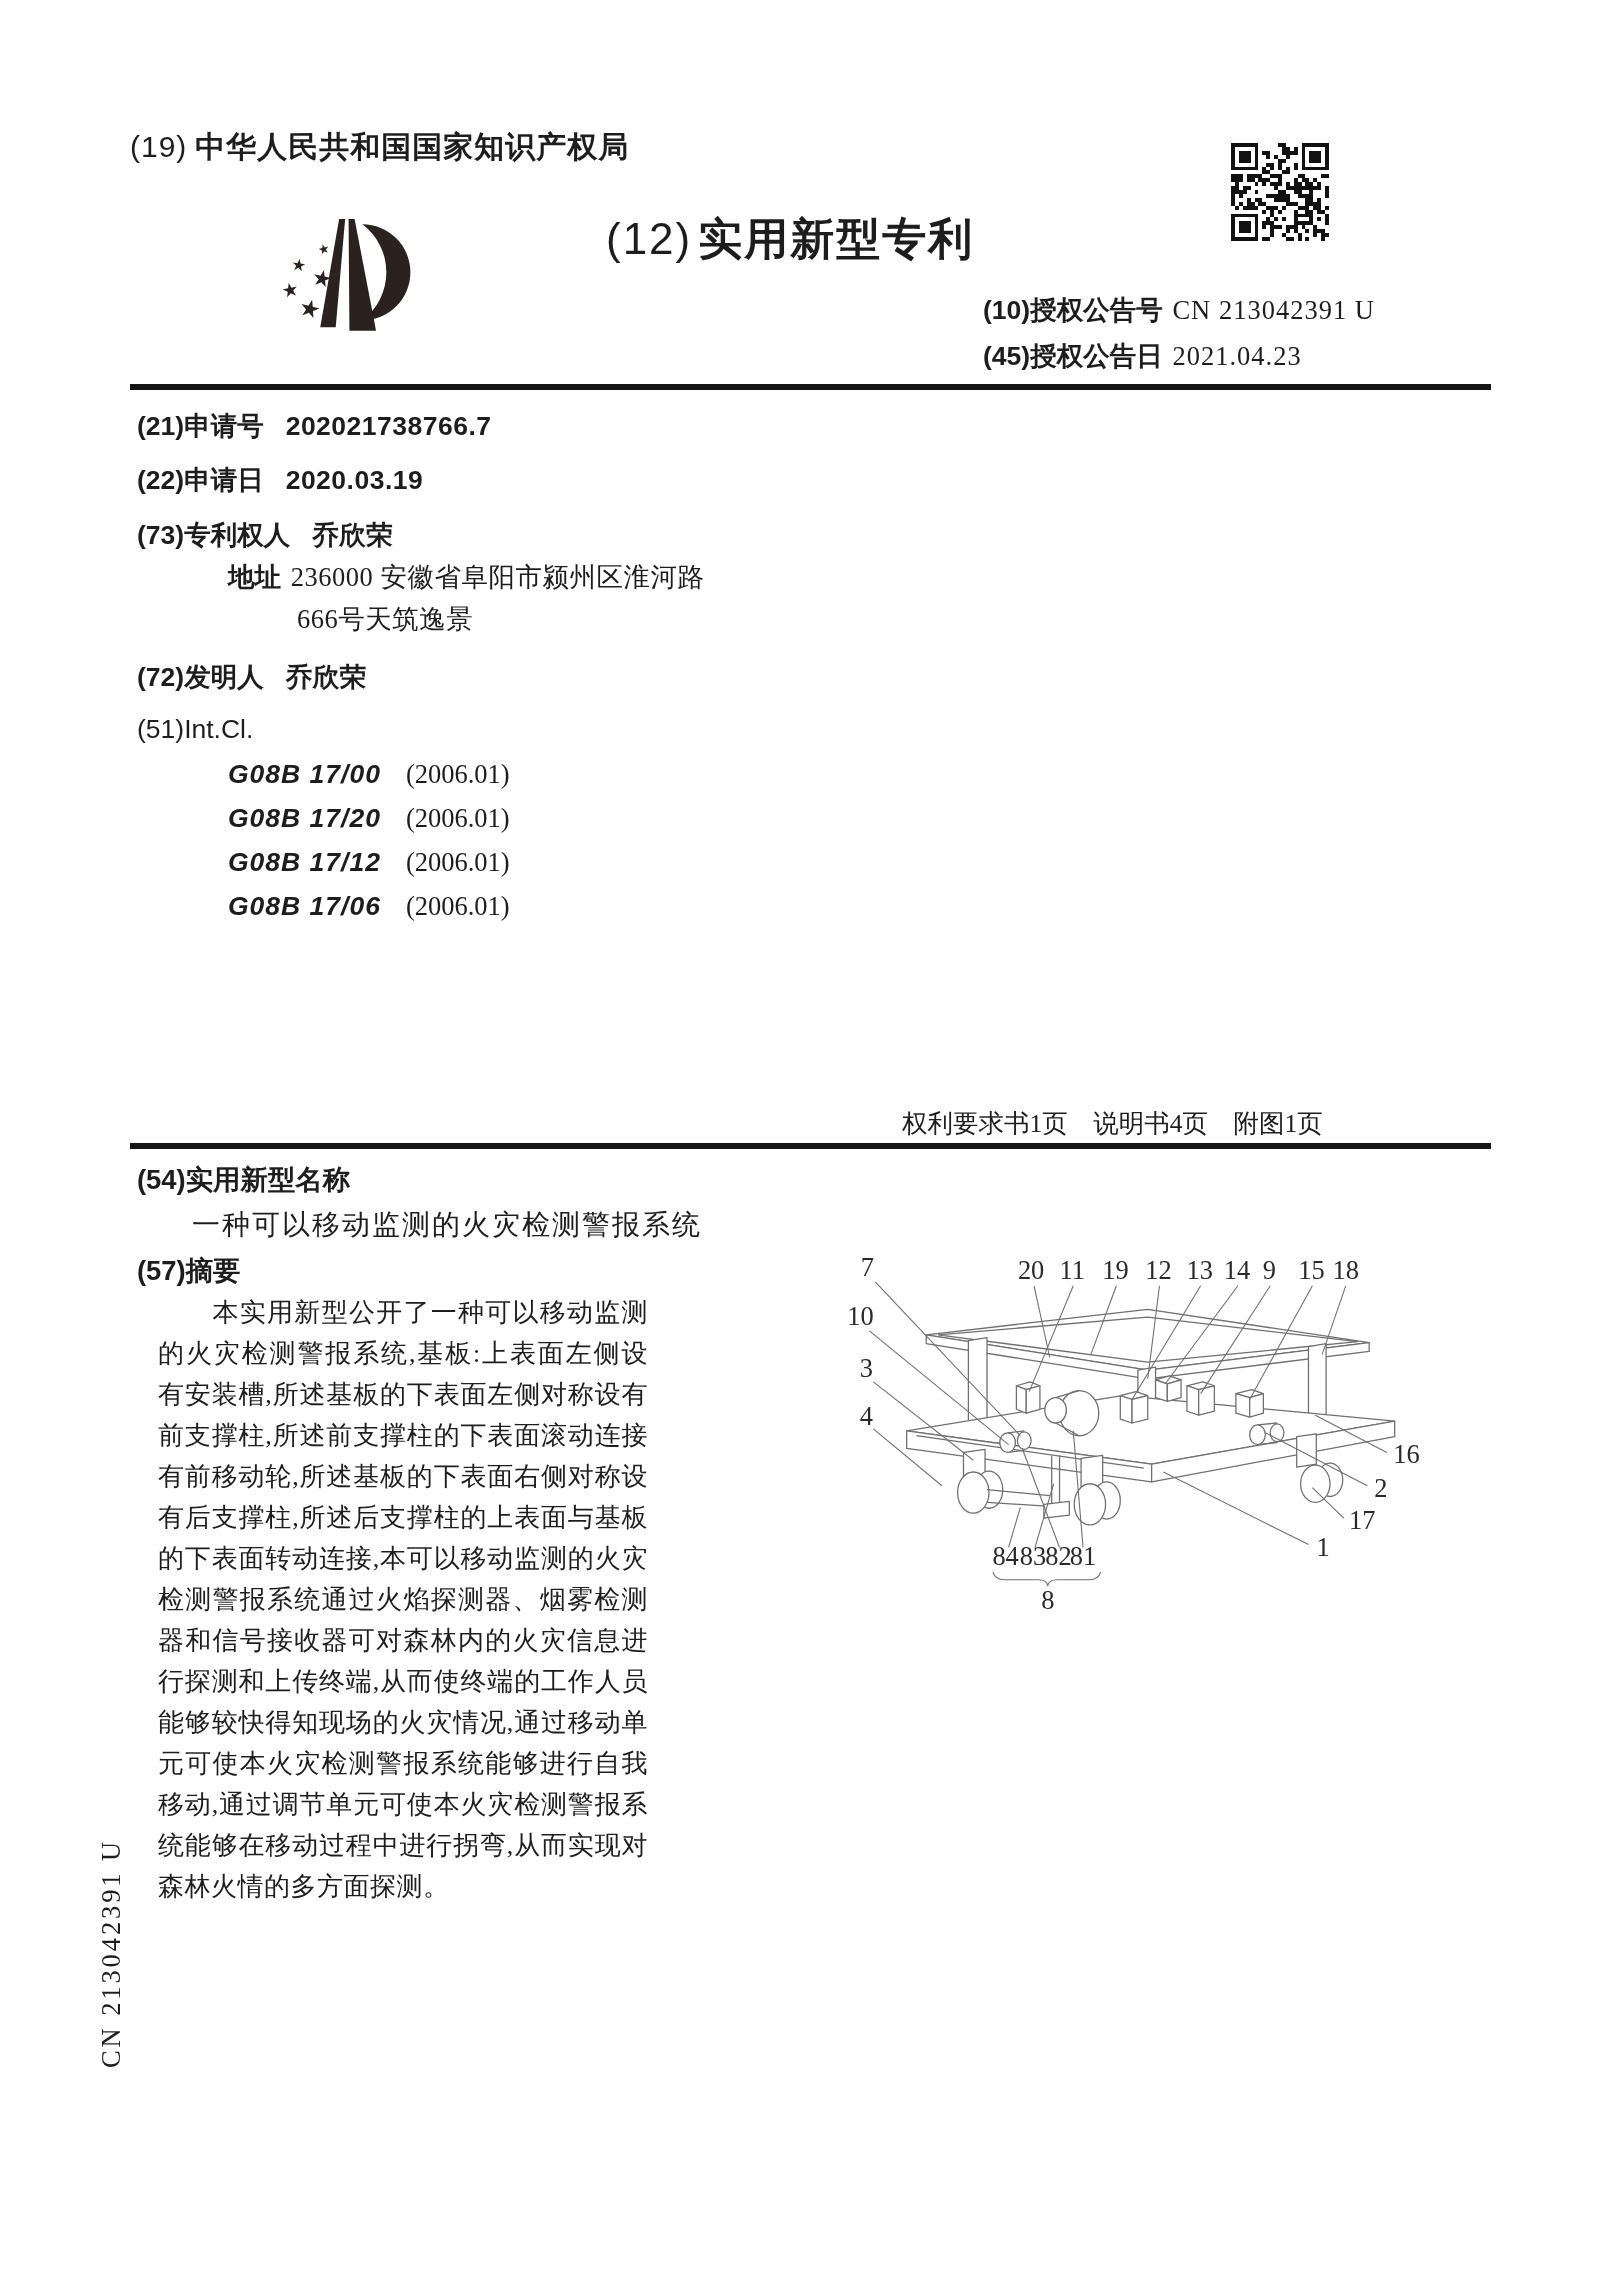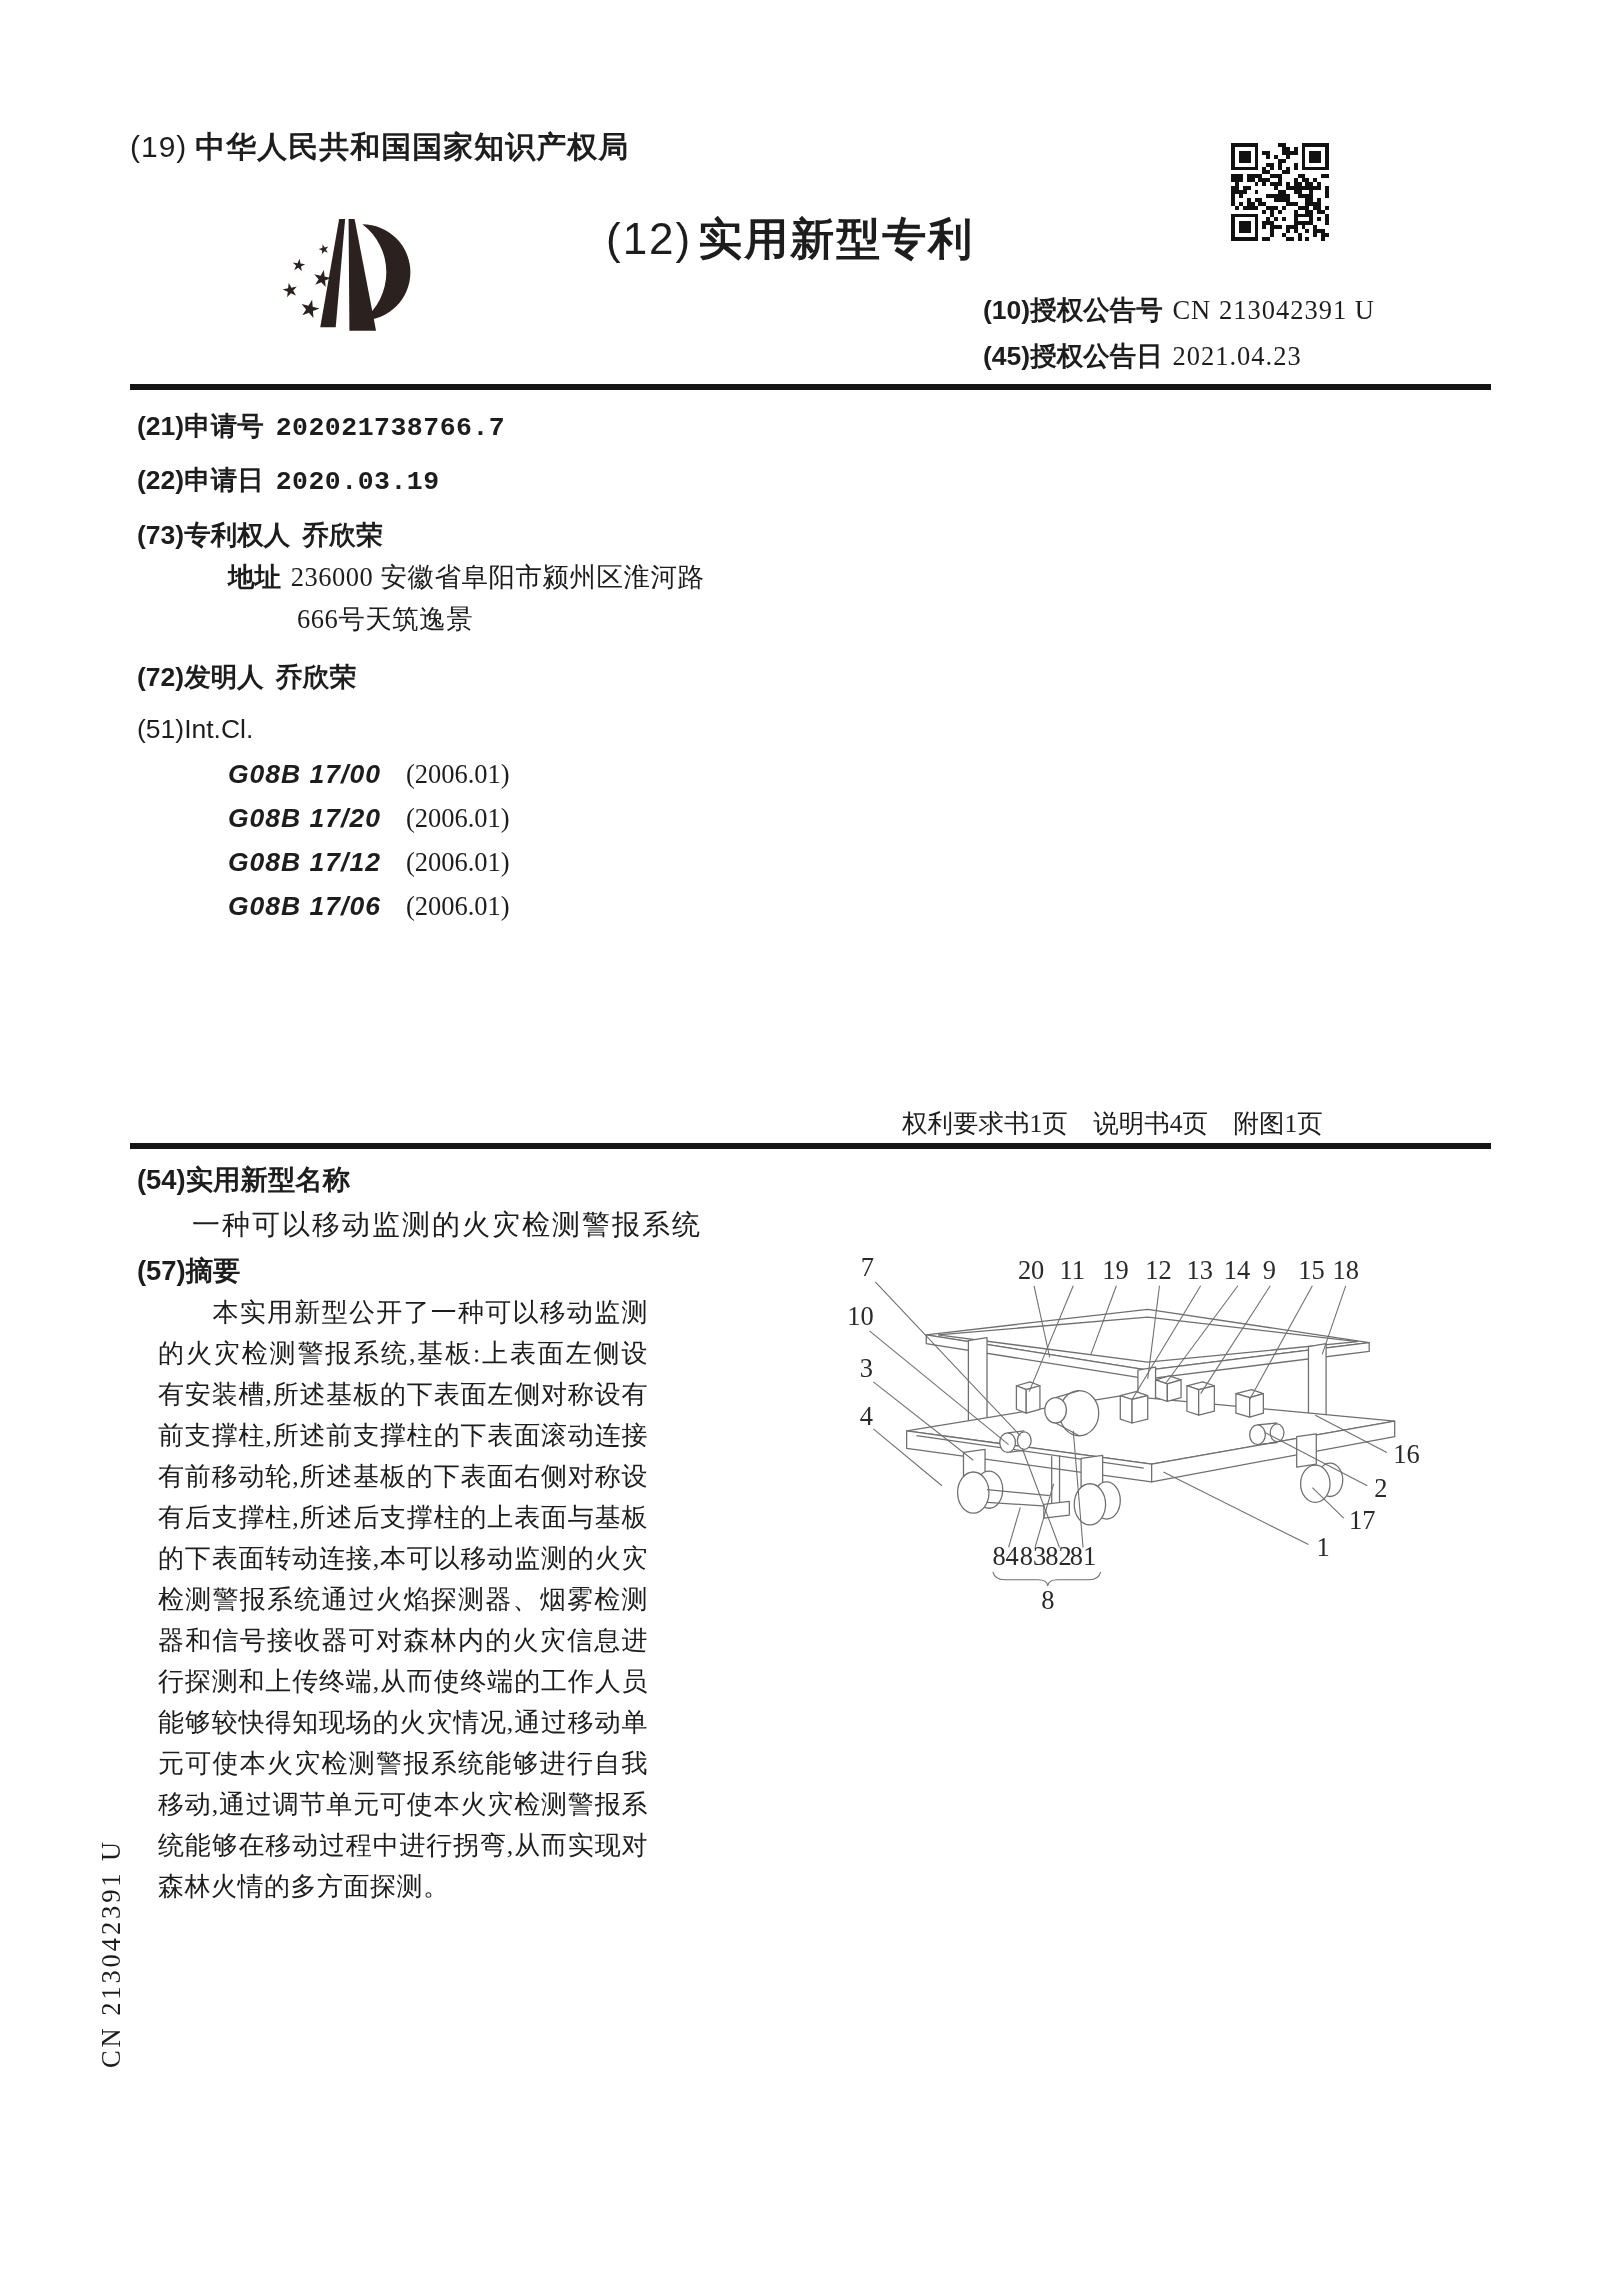--- a/index.html
+++ b/index.html
@@ -13,21 +13,21 @@
   .office{left:130px;top:127px;font-size:30px;letter-spacing:1px;}
   .office .pfx{font-family:"Liberation Sans", sans-serif;font-weight:normal;margin-right:7.8px;}
   .logo{left:243px;top:188px;width:206px;height:172px;}
   .kind{left:606px;top:210px;font-size:44px;letter-spacing:2px;text-align:right;}
   .kind .pfx{font-family:"Liberation Sans", sans-serif;font-weight:normal;margin-right:5.9px;}
   .qr{left:1231px;top:138px;width:98px;height:108px;}
   .publine{left:983px;font-size:26.5px;white-space:nowrap;}
   .publine .val{font-family:"Liberation Serif", serif;font-weight:normal;margin-left:9.8px;letter-spacing:1px;}
   .rule{left:130px;width:1361px;height:5.9px;background:#161616;}
   .brow{left:137px;font-size:26.5px;white-space:nowrap;}
-  .brow .val{font-family:Liberation Mono, monospace;margin-left:12px;letter-spacing:0.5px;}
+  .brow .val{font-family:Liberation Sans, sans-serif;margin-left:22px;letter-spacing:0.5px;}
   .addr1{left:228px;font-size:26.5px;white-space:nowrap;}
   .addr1 .val{margin-left:9.8px;letter-spacing:0.5px;}
   .addr2{left:297px;font-size:26.5px;letter-spacing:0.5px;text-align:center;}
   .intcl-row{left:228px;font-size:26.5px;white-space:nowrap;}
   .intcl-row .code{font-family:"Liberation Sans", sans-serif;font-weight:bold;font-style:italic;letter-spacing:1px;}
   .intcl-row .ver{margin-left:25px;}
   .pages{left:902px;top:1106px;font-size:25.5px;white-space:nowrap;}
   .pages span{margin-right:25.5px;}
   .sec-label{left:137px;font-size:27.4px;}
   .title54{left:192px;top:1206px;font-size:28px;letter-spacing:2px;}

